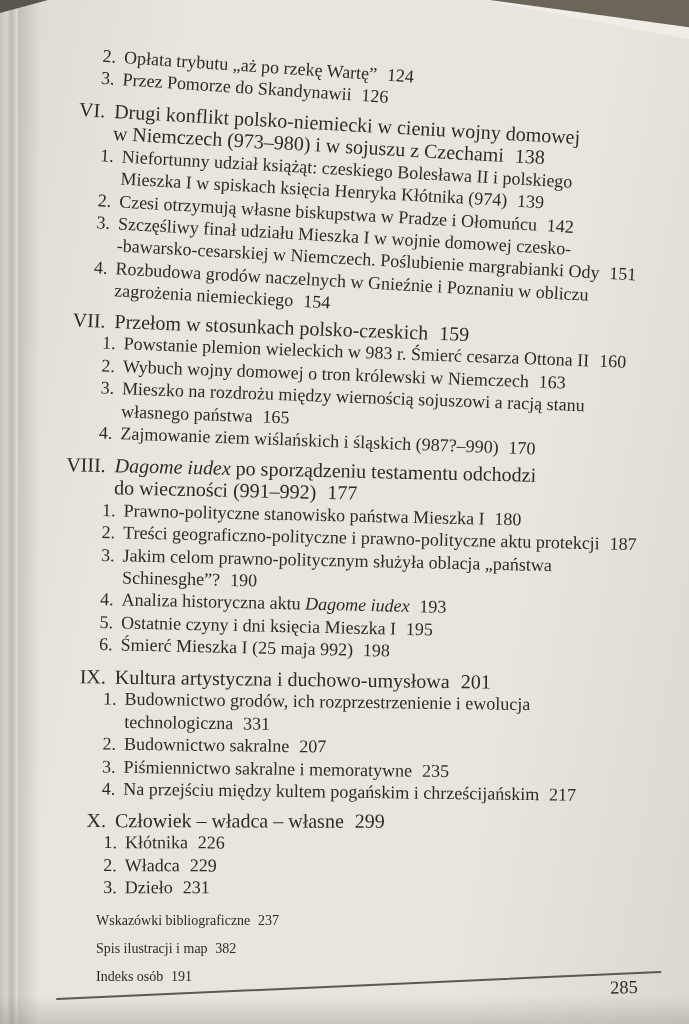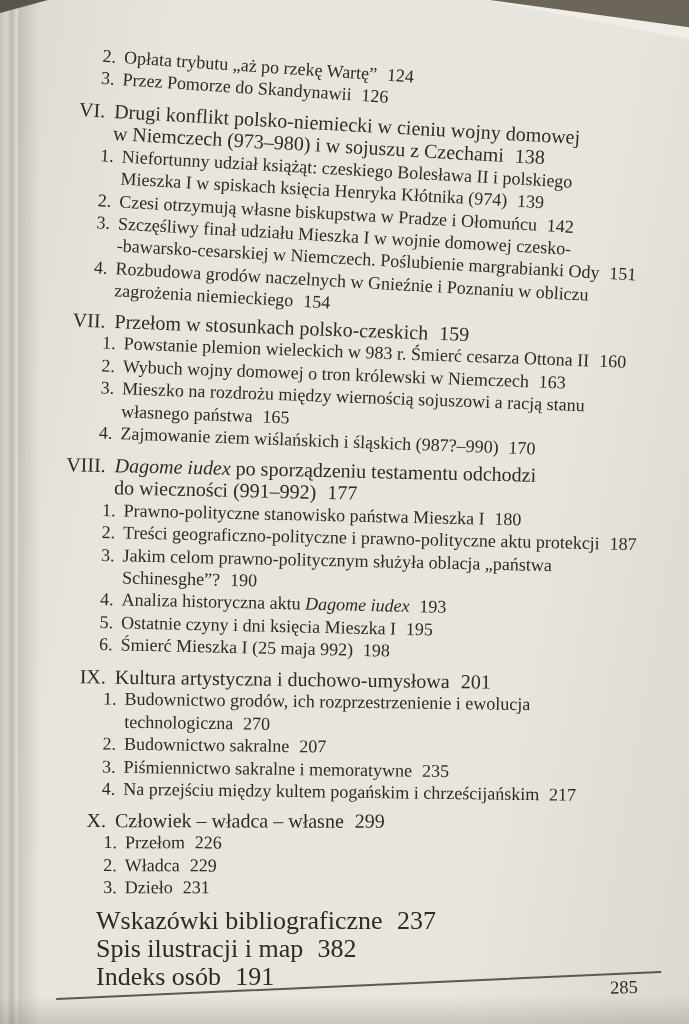--- a/index.html
+++ b/index.html
@@ -48,21 +48,21 @@
   }
   .block{transform-origin:0 0;}
   .chapter{margin-top:10px;}
   .row{display:flex;align-items:baseline;}
   .txt{flex:1;white-space:nowrap;}
   .num{flex:none;text-align:right;}
   .item{font-size:18px;}
   .item .num{width:57px;padding-right:8px;}
   .chapter-head{font-size:20px;}
   .chapter-head .num{width:46px;padding-right:9px;}
-  .back-block{margin-top:8px;padding-left:36px;line-height:28px;font-size:26px;}
+  .back-block{margin-top:8px;padding-left:36px;line-height:28px;font-size:14px;}
   .back .num{width:0;padding:0;}
   .pg{margin-left:0.55em;}
   .it{font-style:italic;}
   
   .footer-rule{
     position:absolute;left:56px;top:998px;width:606px;height:1.6px;z-index:5;
     background:#44403a;opacity:0.85;border-radius:1px;
     transform:rotate(-2.55deg);transform-origin:0 50%;
   }
   .page-number{
@@ -167,21 +167,21 @@
         <span class="txt"><span>Śmierć Mieszka I (25 maja 992)</span><span class="pg">198</span></span>
       </div>
     </div>
     <div class="block chapter" style="transform: rotate(0.75deg);">
       <div class="row chapter-head">
         <span class="num">IX.</span>
         <span class="txt"><span>Kultura artystyczna i duchowo-umysłowa</span><span class="pg">201</span></span>
       </div>
       <div class="row item">
         <span class="num">1.</span>
-        <span class="txt"><span>Budownictwo grodów, ich rozprzestrzenienie i ewolucja</span><br><span>technologiczna</span><span class="pg">270</span></span>
+        <span class="txt"><span>Budownictwo grodów, ich rozprzestrzenienie i ewolucja</span><br><span>technologiczna</span><span class="pg">331</span></span>
       </div>
       <div class="row item">
         <span class="num">2.</span>
         <span class="txt"><span>Budownictwo sakralne</span><span class="pg">207</span></span>
       </div>
       <div class="row item">
         <span class="num">3.</span>
         <span class="txt"><span>Piśmiennictwo sakralne i memoratywne</span><span class="pg">235</span></span>
       </div>
       <div class="row item">
@@ -189,21 +189,21 @@
         <span class="txt"><span>Na przejściu między kultem pogańskim i chrześcijańskim</span><span class="pg">217</span></span>
       </div>
     </div>
     <div class="block chapter" style="transform: rotate(0.15deg);">
       <div class="row chapter-head">
         <span class="num">X.</span>
         <span class="txt"><span>Człowiek – władca – własne</span><span class="pg">299</span></span>
       </div>
       <div class="row item">
         <span class="num">1.</span>
-        <span class="txt"><span>Przełom</span><span class="pg">226</span></span>
+        <span class="txt"><span>Kłótnika</span><span class="pg">226</span></span>
       </div>
       <div class="row item">
         <span class="num">2.</span>
         <span class="txt"><span>Władca</span><span class="pg">229</span></span>
       </div>
       <div class="row item">
         <span class="num">3.</span>
         <span class="txt"><span>Dzieło</span><span class="pg">231</span></span>
       </div>
     </div>

